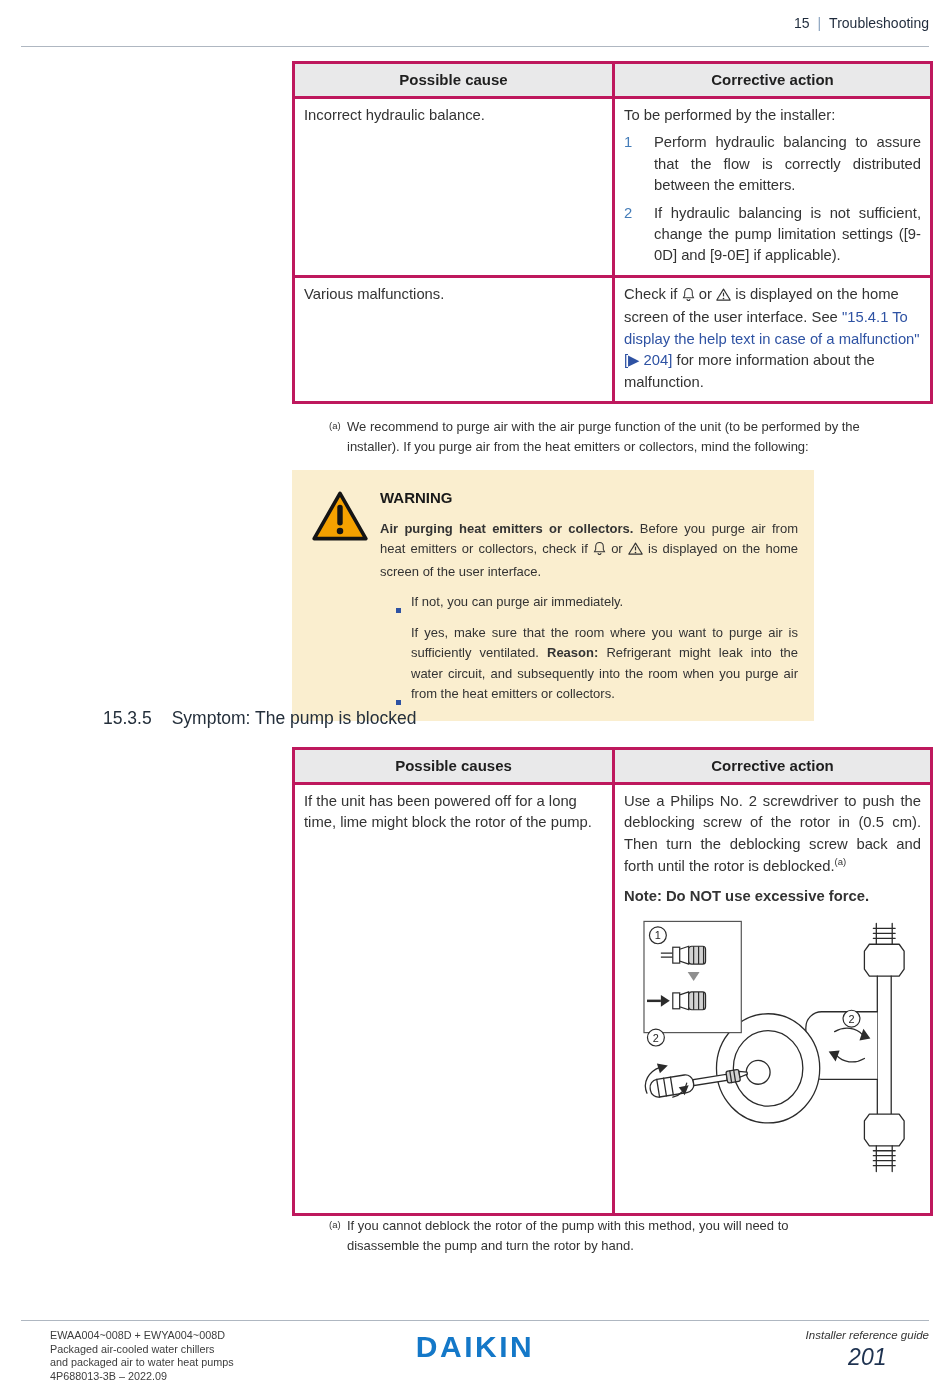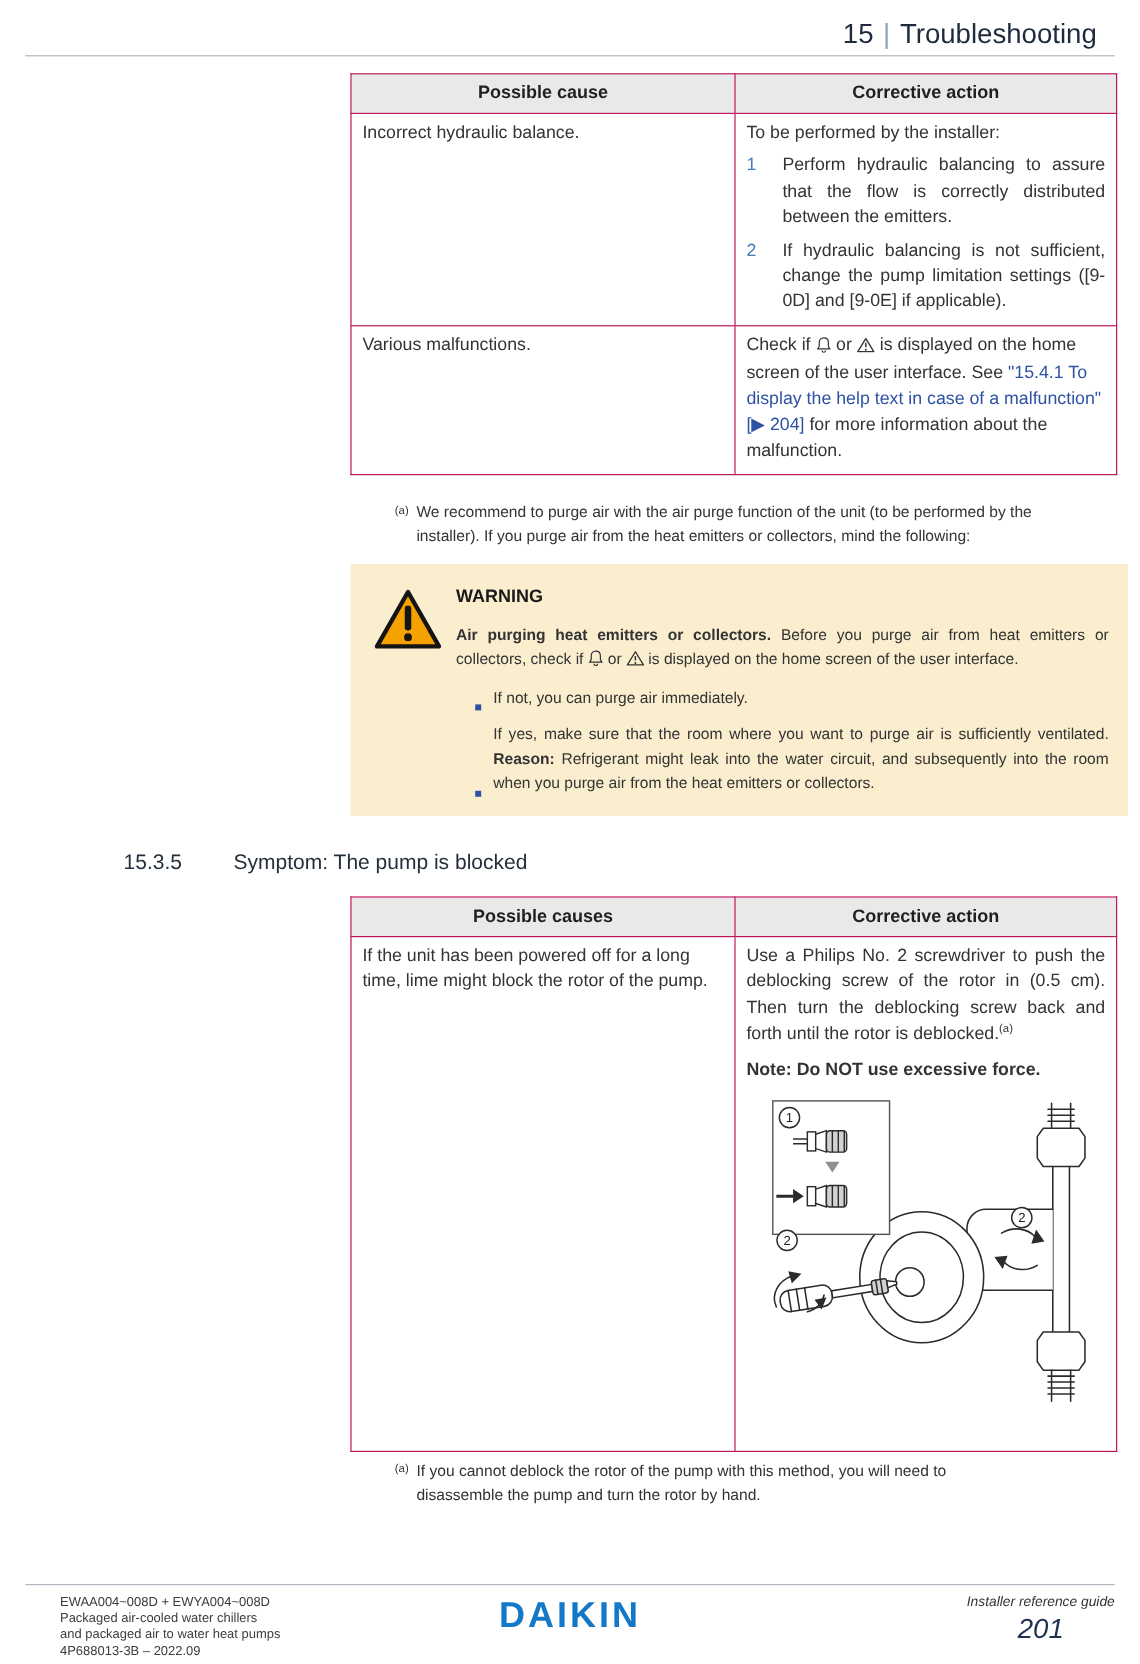--- a/index.html
+++ b/index.html
@@ -1,62 +1,62 @@
 <!DOCTYPE html>
 <html><head>
 <meta charset="utf-8">
 <style>
   * { margin:0; padding:0; box-sizing:border-box; }
   html,body { background:#ffffff; }
   body { font-family:"Liberation Sans", sans-serif; }
   .page { position:relative; width:950px; height:1387px; background:#fff; overflow:hidden; color:#333; }
 
   
-  .hdr { position:absolute; top:15px; right:36px; font-size:23px; color:#1F2B3C; white-space:nowrap; }
+  .hdr { position:absolute; top:15px; right:21px; font-size:14px; color:#1F2B3C; white-space:nowrap; }
   .hdr .sep { color:#8AA2BE; padding:0 8px; }
   .rule { position:absolute; left:21px; width:908px; border-top:1px solid #AFB7C1; }
   .rule.top { top:46px; }
   .rule.bottom { top:1320px; }
 
   
   table.doc { border-collapse:collapse; font-size:14.8px; line-height:1.45; color:#333; table-layout:fixed; }
-  table.doc th, table.doc td { border:1px solid #be185d; padding:6px 9px 8px 9px; vertical-align:top; text-align:left;margin-top:35px; }
+  table.doc th, table.doc td { border:3px solid #be185d; padding:6px 9px 8px 9px; vertical-align:top; text-align:left;margin-top:35px; }
   table.doc th { background:#E9E9EA; text-align:center; font-size:15px; padding:5px; color:#1f1f1f; }
   #table1 { position:absolute; top:61px; left:292px; width:638px; }
   #table2 { position:absolute; top:747px; left:292px; width:638px; }
 
   .intro { margin-bottom:4px; }
   .step { display:flex; margin-top:6px; }
   .step-num { flex:0 0 30px; color:#447CB8; }
   .step-text { flex:1; text-align:justify; }
 
   .doc-link { color:#2E52A3; cursor:pointer; }
   .ic { display:inline-block; vertical-align:-2px; }
 
   
   .footnote { position:absolute; display:flex; font-size:13px; line-height:1.55; color:#333; }
   #footnote1 { top:417px; left:329px; width:572px; }
   #footnote2 { top:1216px; left:329px; width:520px; }
   .fn-marker { flex:0 0 18px; font-size:9.5px; padding-top:2px; }
   .fn-text { flex:1; }
 
   
-  #warning { position:absolute; top:470px; left:292px; width:648px; min-height:204px; background:#FAEECF; display:flex; padding:16px 16px 16px 8px; }
+  #warning { position:absolute; top:470px; left:292px; width:522px; min-height:204px; background:#FAEECF; display:flex; padding:16px 16px 16px 8px; }
   .warn-icon-col { flex:0 0 80px; display:flex; justify-content:center; align-items:flex-start; padding-top:4px; }
   .warn-body { flex:1; font-size:13px; line-height:1.58; color:#333; }
   .warn-title { font-size:15px; font-weight:bold; color:#191919; margin-bottom:9px; }
   .warn-lead { text-align:justify; }
   .bullet-row { display:flex; margin-top:10px; margin-left:14px;align-items:flex-end; }
   .sq { flex:0 0 auto; width:5px; height:5px; background:#2E52A3; margin:7px 10px 0 2px; }
   .bullet-text { flex:1; }
   .j { text-align:justify; }
 
   
   #section-heading { position:absolute; top:708px; left:103px; font-size:17.5px; color:#242f3b; }
-  #section-heading .num { margin-right:43px; }
+  #section-heading .num { margin-right:20px; }
 
   .cell-tall { min-height:414px; display:flex; flex-direction:column; }
   .note { margin-top:9px;font-weight:bold; }
   sup.ref { font-size:9.5px; vertical-align:super; }
   figure.pump { margin:12px 0 0 auto; width:278px; }
   .callout-num { font-size:11px; text-anchor:middle; fill:#1f1f1f; font-family:"Liberation Sans", sans-serif; }
 
   
   .f-left { position:absolute; top:1329px; left:50px; font-size:10.8px; line-height:13.5px; color:#3d3d3d; }
   .f-logo { position:absolute; top:1330px; left:50%; transform:translateX(-50%); font-size:30px; font-weight:bold; letter-spacing:2.5px; color:#1478C8; }

